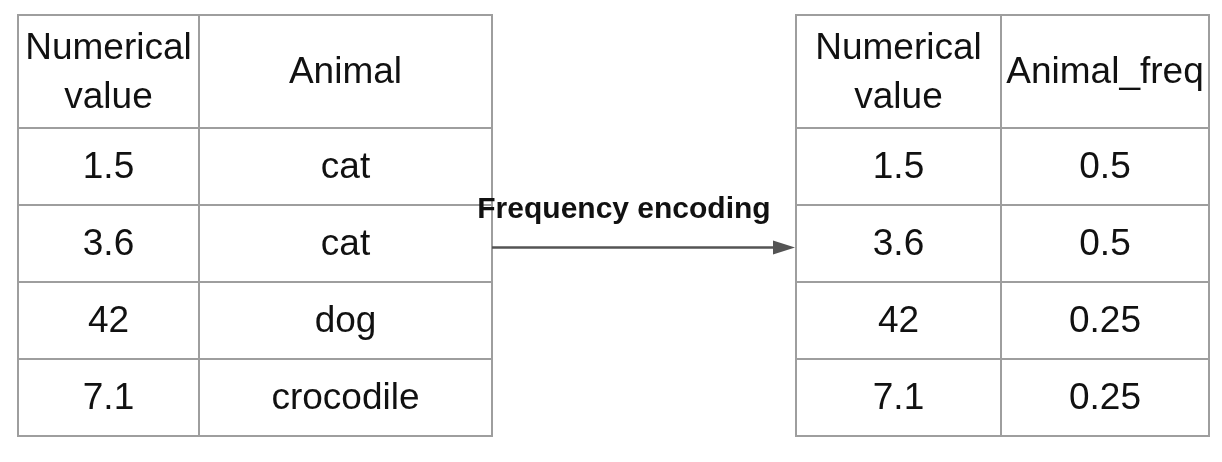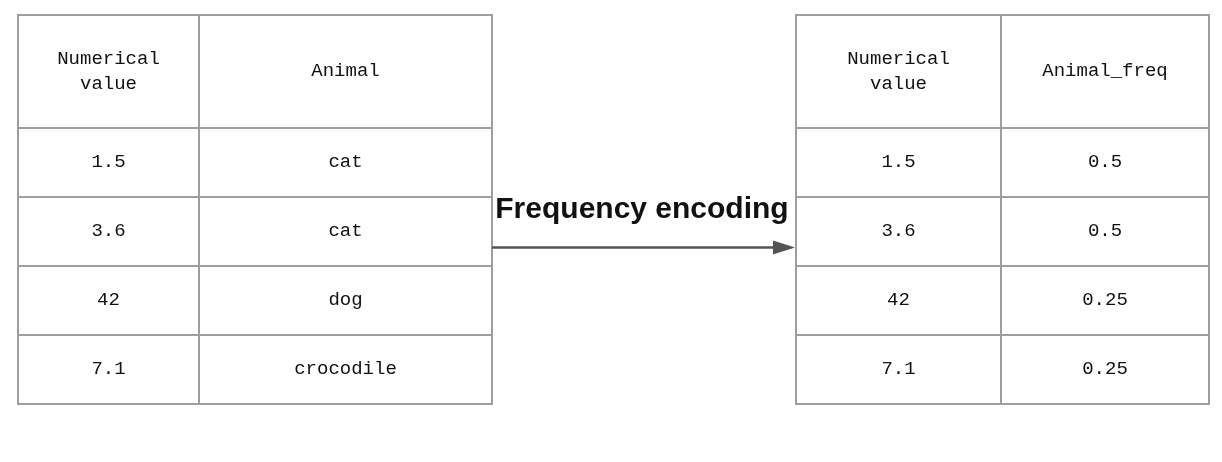--- a/index.html
+++ b/index.html
@@ -14,41 +14,40 @@
     background: #ffffff;
     font-family: "Liberation Sans", sans-serif;
     color: #111111;
     overflow: hidden;
   }
   table.tbl {
     position: absolute;
     top: 14px;
     border-collapse: collapse;
     table-layout: fixed;
-    font-size: 19px;
+    font-size: 37px;
     line-height: 1.3;
-    font-family: Liberation Mono, monospace;
   }
   table.tbl th, table.tbl td {
     border: 2px solid #9e9e9e;
     box-sizing: border-box;
     vertical-align: middle;
     padding: 0;
     font-weight: normal;
   }
   table.tbl tr.hdr th { height: 113px; text-align: center; }
-  table.tbl tr.row td { height: 69px; }
+  table.tbl tr.row td { height: 77px; }
   td.num { text-align: center; }
   td.txt { text-align: center; padding-left: 16px; }
   span.wrap { display: inline-block; max-width: 170px; }
   .tbl-left  { left: 17px;  width: 474px; }
   .tbl-right { left: 795px; width: 413px; }
   .arrow-label {
     position: absolute;
-    left: 468px;
+    left: 450px;
     top: 191px;
     width: 348px;
     text-align: center;
     font-size: 30px;
     font-weight: bold;
     color: #111111;
     white-space: nowrap;
   }
   .arrow-svg {
     position: absolute;

